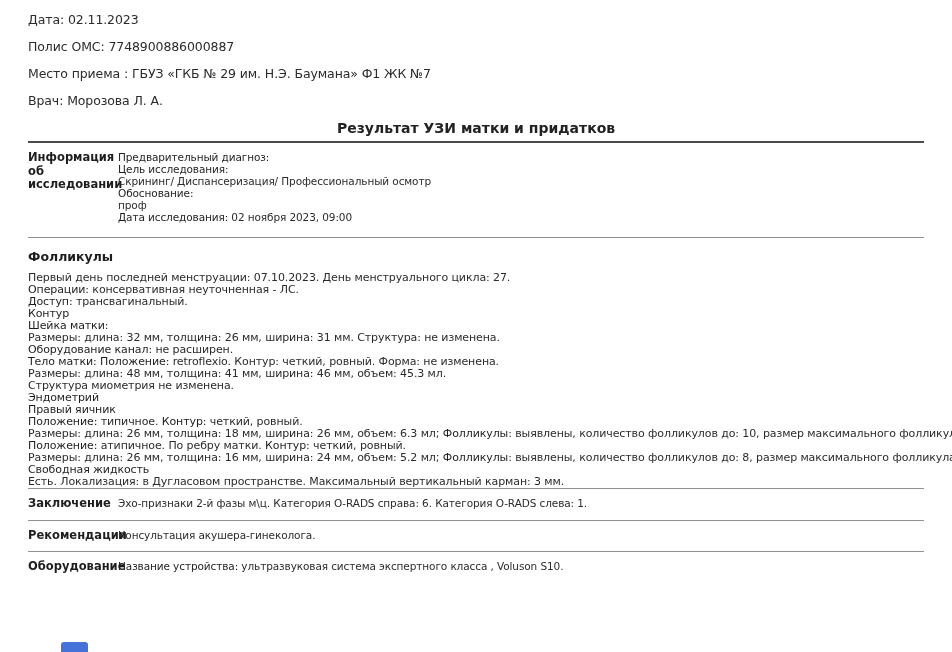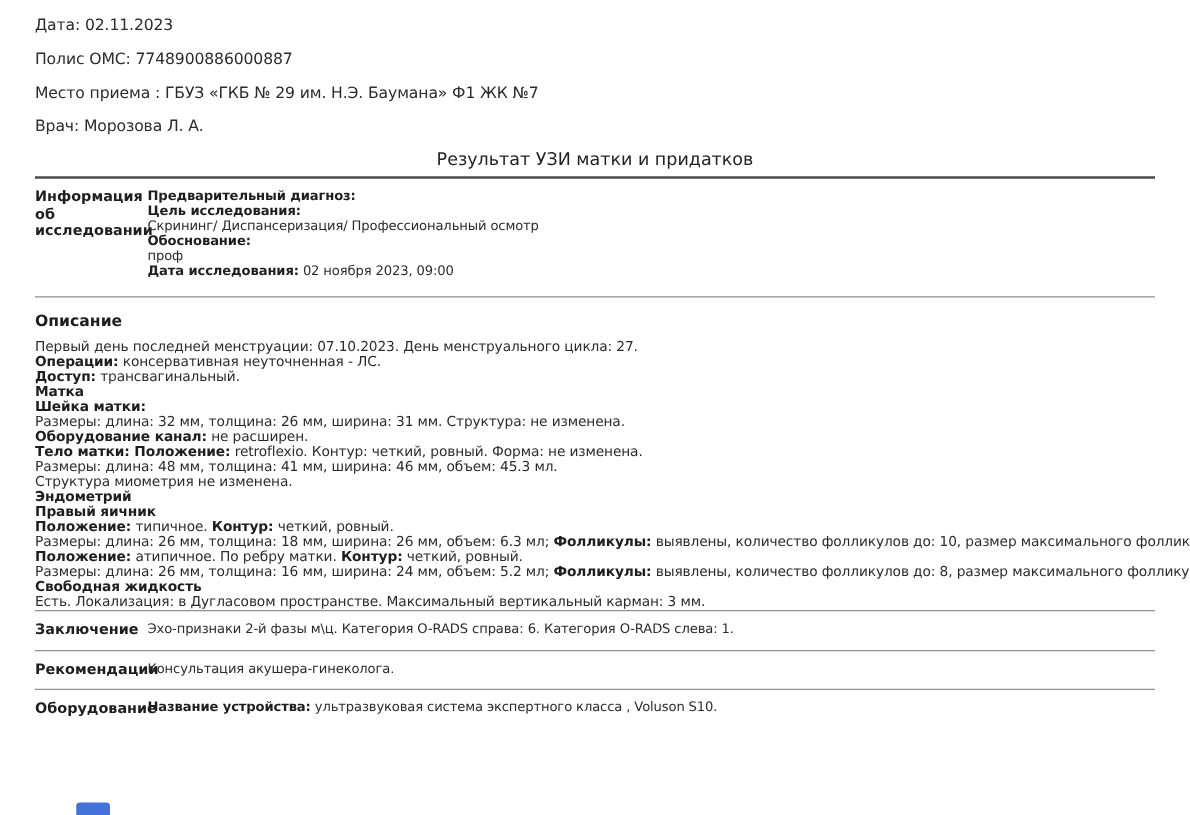--- a/index.html
+++ b/index.html
@@ -2,32 +2,32 @@
 <html><head>
 <meta charset="utf-8">
 <style>
   html,body{margin:0;padding:0;}
   body{
     width:952px;height:652px;background:#ffffff;position:relative;overflow:hidden;
     font-family:"DejaVu Sans","Liberation Sans",sans-serif;color:#2b2b2b;
   }
   .page{padding:12px 28px 0 28px;}
   .hdr .line{font-size:12.5px;line-height:15px;margin-bottom:12px;letter-spacing:-0.1px;}
-  .title{text-align:center;font-weight:normal;font-size:14px;line-height:16px;margin-top:4px;color:#222;}
+  .title{text-align:center;font-weight:bold;font-size:14px;line-height:16px;margin-top:4px;color:#222;}
   .hr{border:none;margin:0;}
   .hr-dark{border-top:2px solid #4c4c4c;margin-top:5px;}
   .hr-light{border-top:1px solid #8f8f8f;}
   .lrow{display:flex;align-items:flex-start;padding:8px 0 9px 0;}
   .row-label{flex:none;width:90px;font-weight:bold;font-size:11.5px;line-height:13.5px;color:#1e1e1e;}
   .row-content{flex:1;min-width:0;}
   .row-content .line{font-size:10.5px;line-height:12px;white-space:nowrap;letter-spacing:-0.1px;}
   .info-row{padding:8px 0 14px 0;}
   .desc-h{font-weight:bold;font-size:12.5px;line-height:15px;margin:11px 0 8px 0;color:#1e1e1e;}
   .desc-body .line{font-size:11px;line-height:12px;white-space:nowrap;letter-spacing:-0.1px;}
-  .b{font-weight:bold;color:#1e1e1e;}
+  .b{font-weight:normal;color:#1e1e1e;}
   .widget{
     position:absolute;left:61px;top:642px;width:27px;height:12px;
     border-radius:3px 3px 0 0;cursor:pointer;
   }
 </style>
 </head>
 <body>
 
 <div class="page">
 
@@ -49,26 +49,26 @@
         <div class="line"><span>Скрининг/ Диспансеризация/ Профессиональный осмотр</span></div>
         <div class="line"><span class="b">Обоснование:</span></div>
         <div class="line"><span>проф</span></div>
         <div class="line"><span class="b">Дата исследования:</span><span> 02 ноября 2023, 09:00</span></div>
       </div>
   </div>
 
   <hr class="hr hr-light">
 
   <div class="desc">
-    <div class="desc-h">Описание</div>
+    <div class="desc-h">Фолликулы</div>
     <div class="desc-body">
         <div class="line"><span>Первый день последней менструации: 07.10.2023. День менструального цикла: 27.</span></div>
         <div class="line"><span class="b">Операции:</span><span> консервативная неуточненная - ЛС.</span></div>
         <div class="line"><span class="b">Доступ:</span><span> трансвагинальный.</span></div>
-        <div class="line"><span class="b">Матка</span></div>
+        <div class="line"><span class="b">Контур</span></div>
         <div class="line"><span class="b">Шейка матки:</span></div>
         <div class="line"><span>Размеры: длина: 32 мм, толщина: 26 мм, ширина: 31 мм. Структура: не изменена.</span></div>
         <div class="line"><span class="b">Оборудование канал:</span><span> не расширен.</span></div>
         <div class="line"><span class="b">Тело матки: Положение:</span><span> retroflexio. Контур: четкий, ровный. Форма: не изменена.</span></div>
         <div class="line"><span>Размеры: длина: 48 мм, толщина: 41 мм, ширина: 46 мм, объем: 45.3 мл.</span></div>
         <div class="line"><span>Структура миометрия не изменена.</span></div>
         <div class="line"><span class="b">Эндометрий</span></div>
         <div class="line"><span class="b">Правый яичник</span></div>
         <div class="line"><span class="b">Положение:</span><span> типичное. </span><span class="b">Контур:</span><span> четкий, ровный.</span></div>
         <div class="line"><span>Размеры: длина: 26 мм, толщина: 18 мм, ширина: 26 мм, объем: 6.3 мл; </span><span class="b">Фолликулы:</span><span> выявлены, количество фолликулов до: 10, размер максимального фолликула: 6 мм.</span></div>

